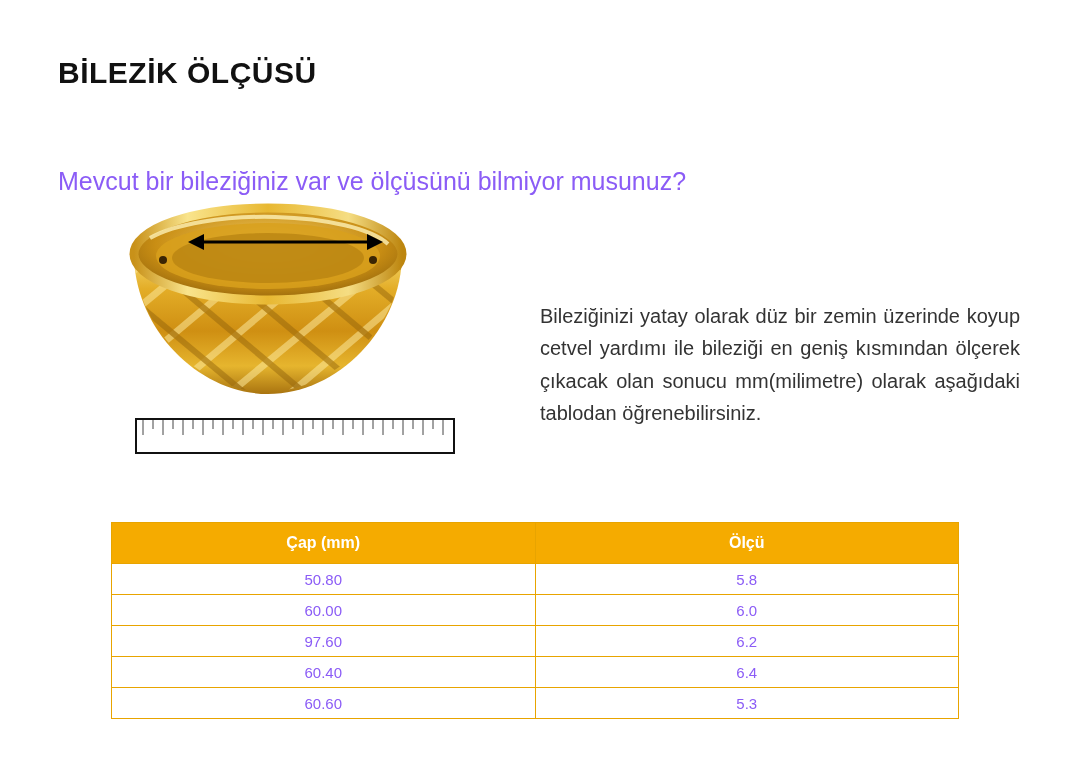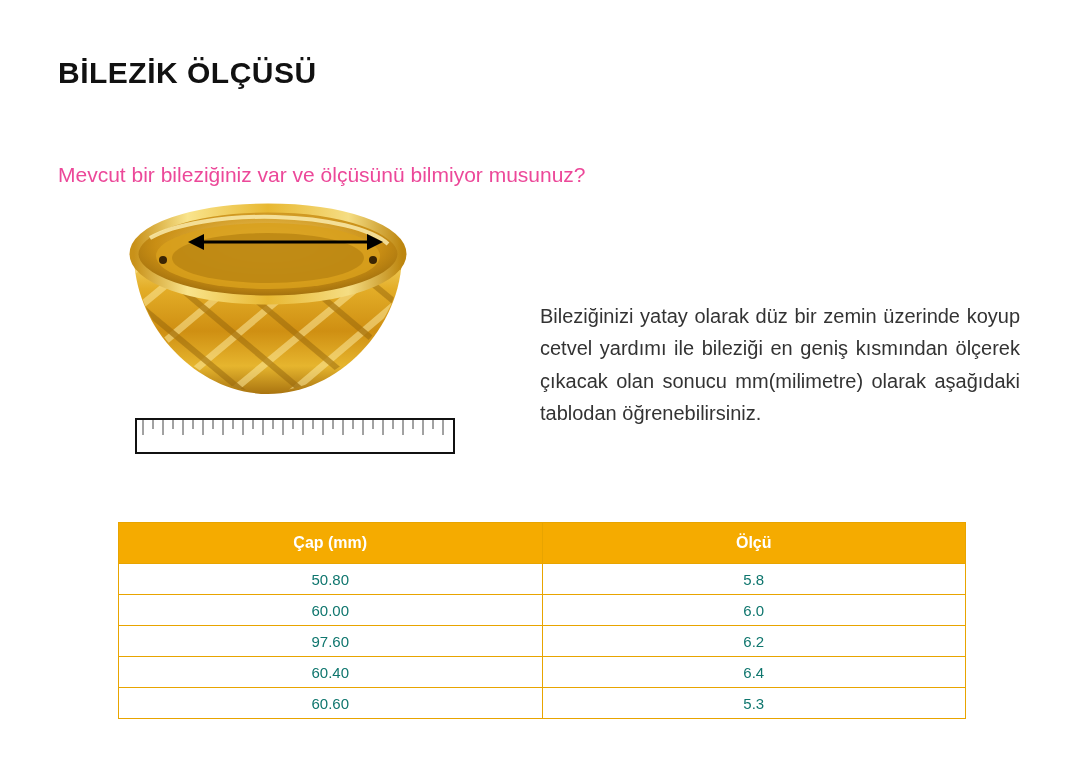--- a/index.html
+++ b/index.html
@@ -25,22 +25,22 @@
     top: 36px;
     font-size: 30px;
     font-weight: bold;
     letter-spacing: 0.5px;
     color: #111111;
   }
   .subtitle {
     position: absolute;
     left: 58px;
     top: 146px;
-    font-size: 21px;
-    color: #ec4899;
+    font-size: 25px;
+    color: #8b5cf6;
     font-weight: normal;
   }
 
   
   .illustration {
     position: absolute;
     left: 120px;
     top: 196px;
     width: 340px;
     height: 270px;
@@ -79,32 +79,32 @@
     width: 480px;
     font-size: 20px;
     line-height: 1.62;
     color: #333333;
     text-align: justify;
   }
 
   
   .size-table {
     position: absolute;
-    left: 118px;
+    left: 111px;
     top: 522px;
     width: 848px;
     border-collapse: collapse;
     font-size: 15px;
     padding-left: 36px;
   }
   .size-table th,
   .size-table td {
     border: 1px solid #e8a400;
     text-align: center;
-    color: #0f766e;
+    color: #8b5cf6;
   }
   .size-table th {
     background: #f5ab00;
     color: #ffffff;
     font-weight: bold;
     height: 38px;
     font-size: 16px;
   }
   .size-table td {
     height: 28px;

